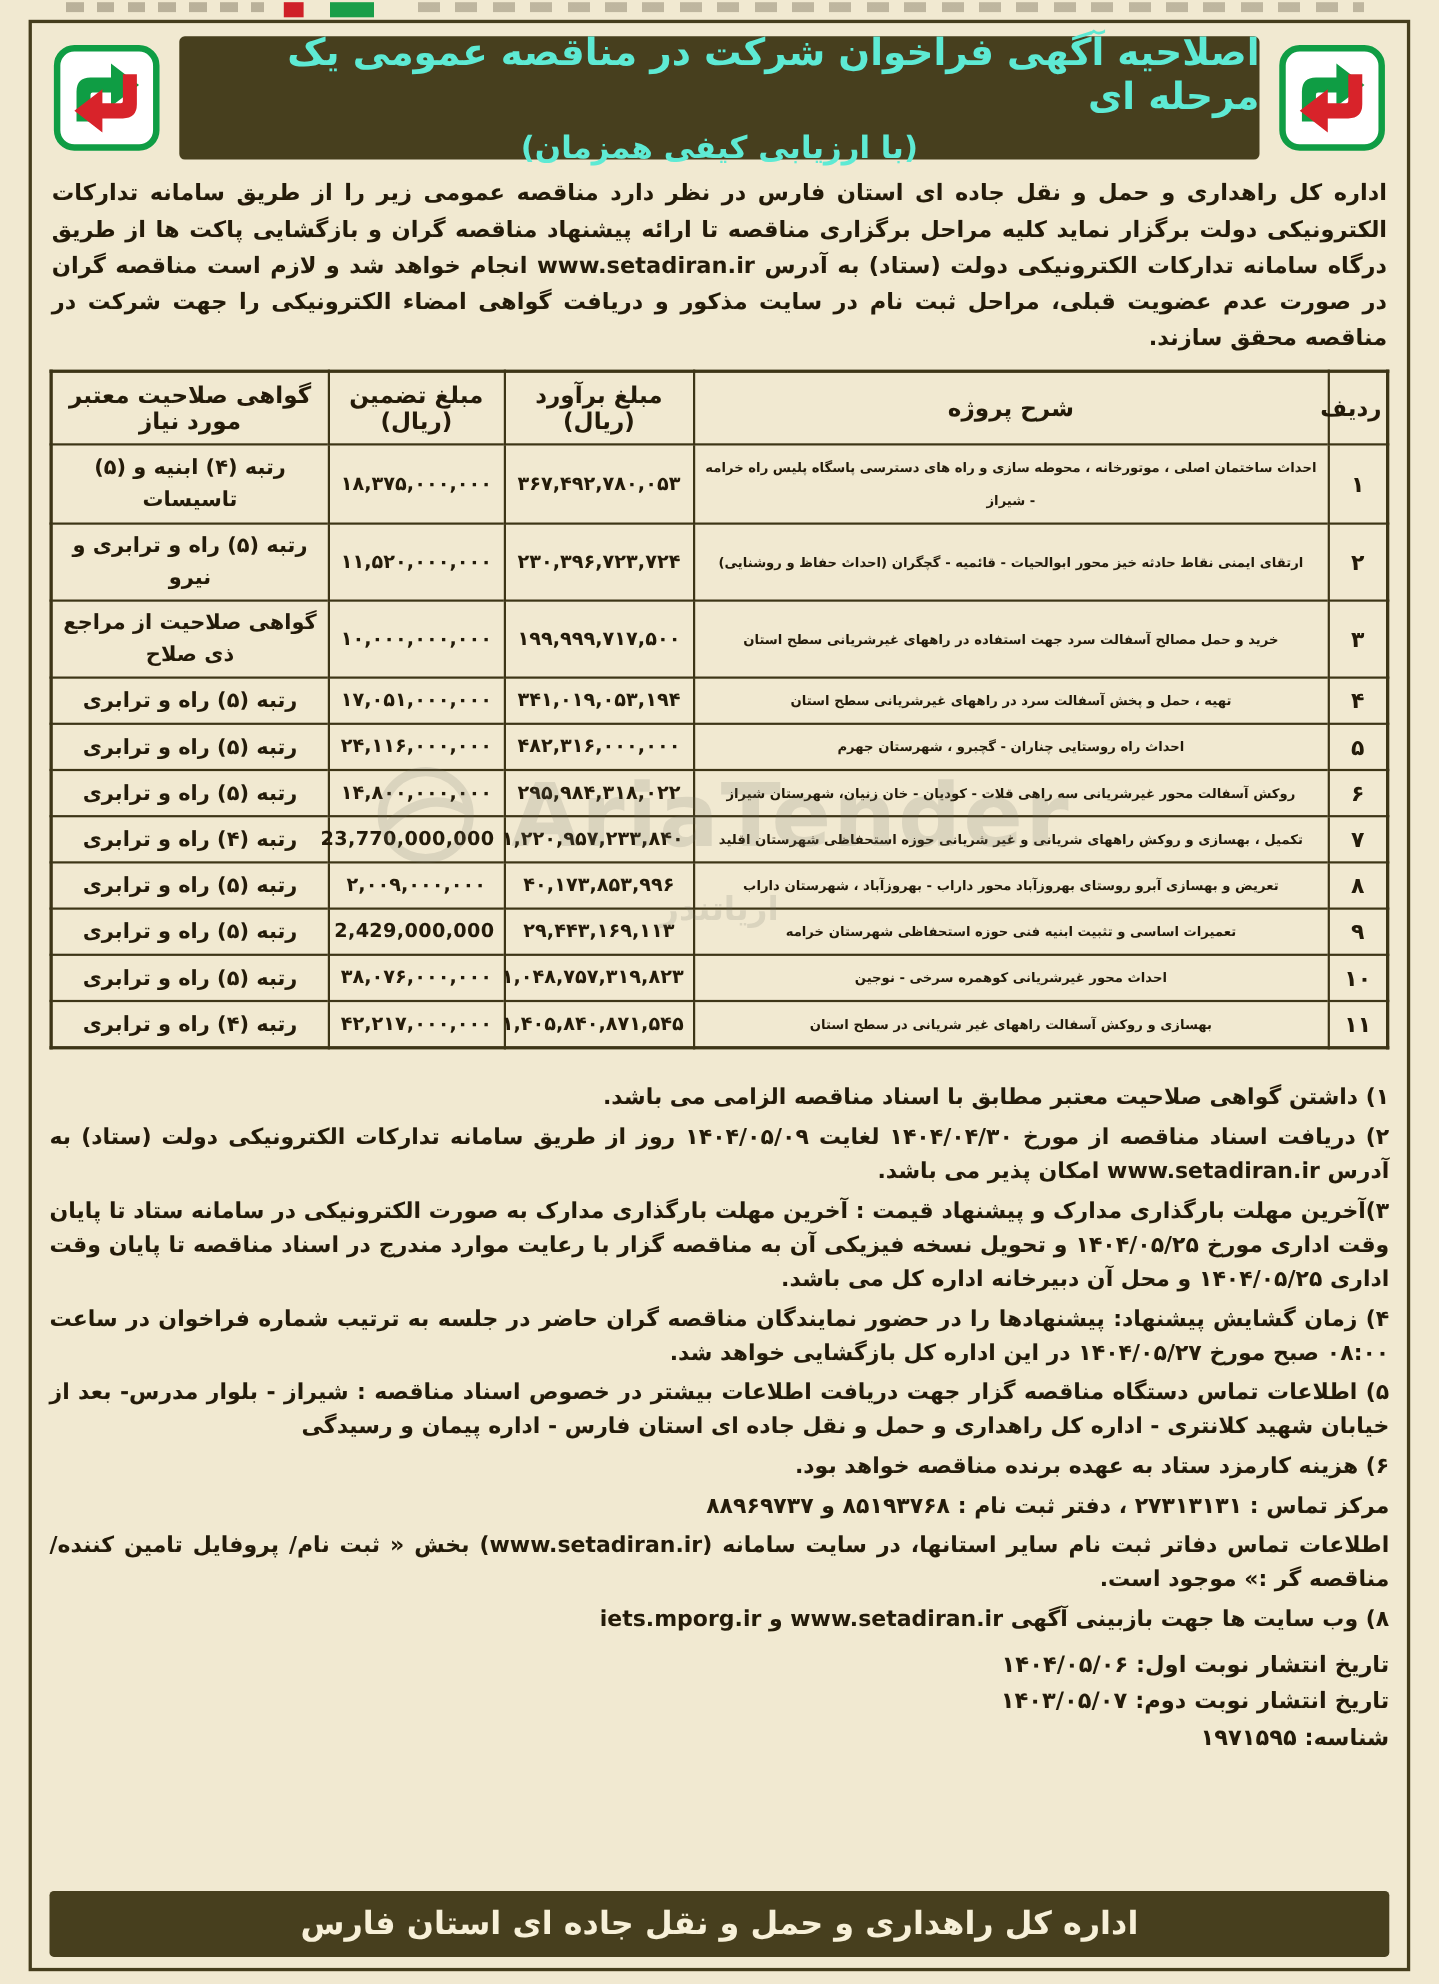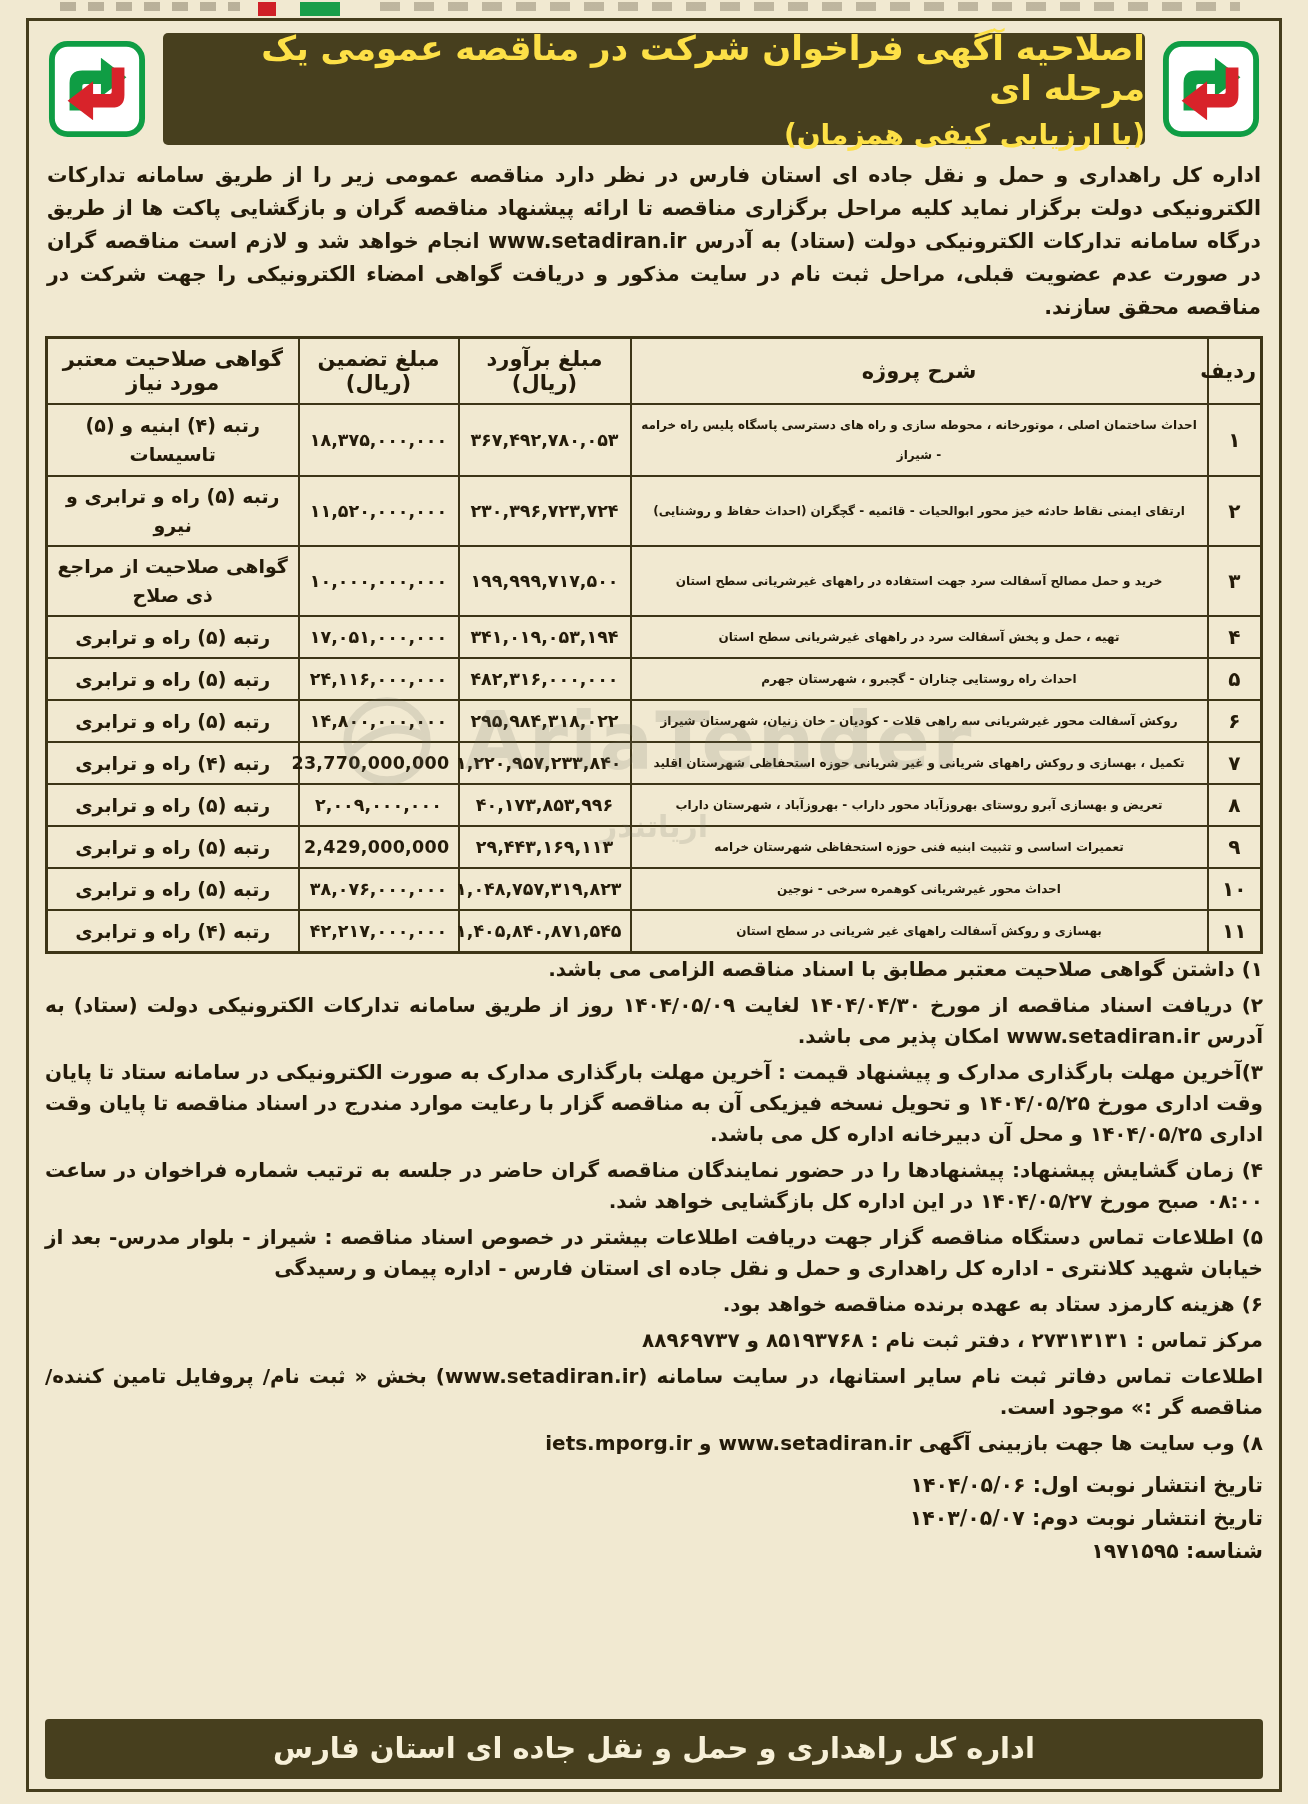--- a/index.html
+++ b/index.html
@@ -22,37 +22,37 @@
   .sheet{
     position:absolute;left:26px;right:26px;top:18px;bottom:12px;
     border:3px solid #453d1d;background:#f1e9d1;
     padding:12px 16px 10px;box-sizing:border-box;
     display:flex;flex-direction:column;
   }
 
   .header{display:flex;align-items:stretch;gap:14px;height:112px;margin-bottom:8px;}
   .logo-box{width:104px;display:flex;align-items:center;justify-content:center;flex:0 0 auto;}
   .title-bar{
-    flex:1;background:#473f1e;color:#fde047;border-radius:5px;
-    display:flex;flex-direction:column;align-items:flex-start;justify-content:center;gap:10px;
+    flex:1;background:#473f1e;color:#5eead4;border-radius:5px;
+    display:flex;flex-direction:column;align-items:center;justify-content:center;gap:10px;
   }
   .title-line1{font-size:34px;}
   .title-line2{font-size:28px;}
 
   .intro{font-size:20.5px;line-height:33px;text-align:justify;margin:6px 2px 12px;}
 
   table{width:100%;border-collapse:collapse;table-layout:fixed;border:3px solid #3d3517;}
   th,td{border:2px solid #3d3517;padding:5px 8px;text-align:center;vertical-align:middle;background:transparent;}
   thead th{font-size:21px;padding:8px 4px;}
   td.col-num{font-size:20px;}
   td.col-desc{font-size:12px;line-height:30px;}
   td.col-money{font-size:17.5px;letter-spacing:.3px;}
   td.col-cert{font-size:19px;line-height:29px;margin-top:48px;}
 
-  .notes{margin-top:0;}
+  .notes{margin-top:28px;}
   .notes p{margin:0 0 5px;font-size:20px;line-height:31px;text-align:justify;}
 
   .footer-meta{margin-top:6px;font-size:20.5px;line-height:31px;text-align:right;}
   .footer-meta div{margin-bottom:2px;}
 
   .bottom-bar{
     margin-top:auto;background:#473f1e;color:#f7f0d8;border-radius:4px;
     text-align:center;font-size:29px;padding:12px 0 14px;
   }
 

